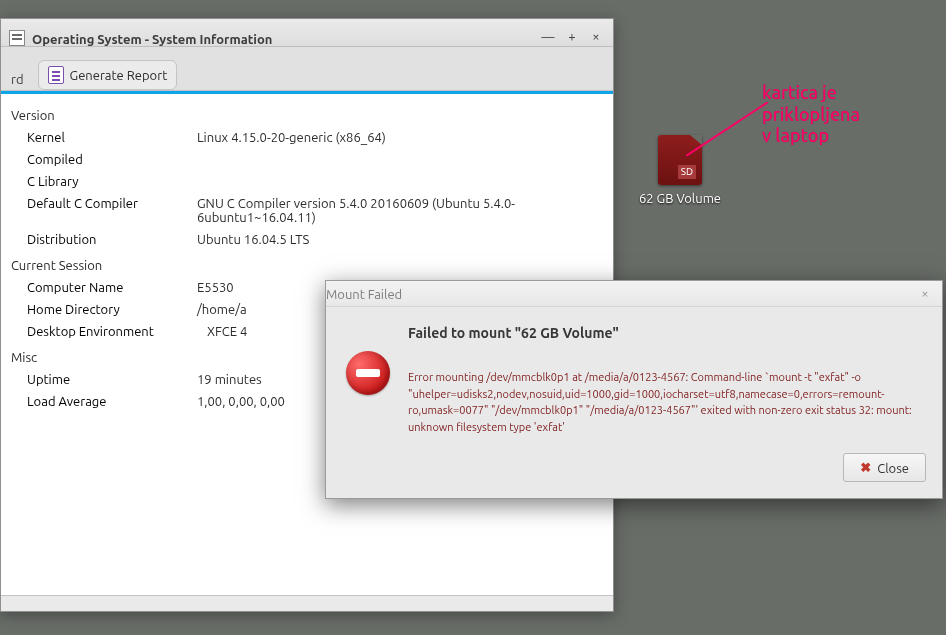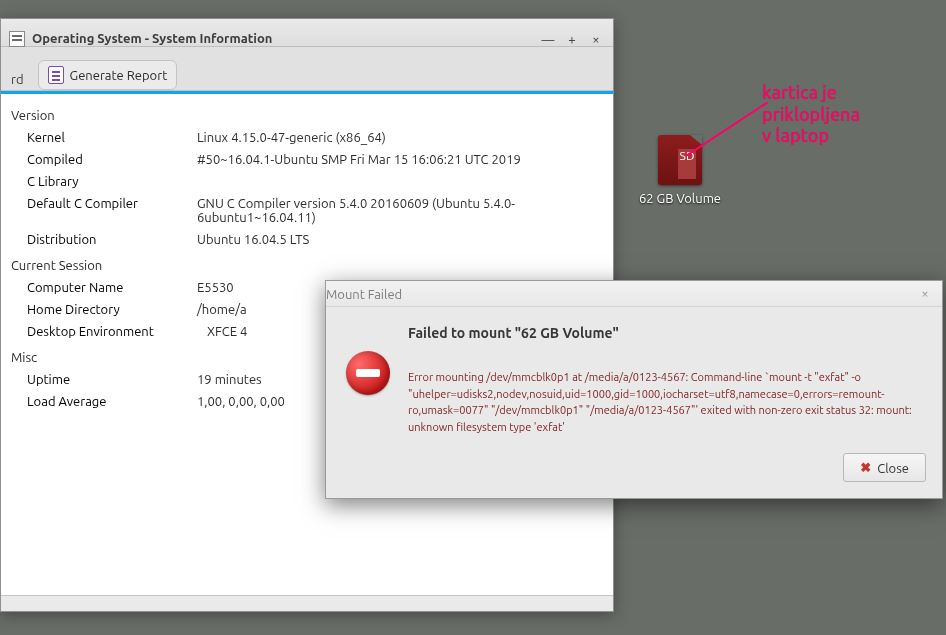--- a/index.html
+++ b/index.html
@@ -18,22 +18,22 @@
       left: 0; top: 18px;
       width: 614px; height: 594px;
       background: #d9d9d9;
       border: 1px solid #8f8f8f;
       box-shadow: 0 3px 14px rgba(0,0,0,0.35);
       display: flex; flex-direction: column;
     }
     .titlebar {
       height: 28px;
       background: linear-gradient(#eaeaea,#dedede);
-      display: flex; align-items: flex-start;
-      padding: 12px 8px;
+      display: flex; align-items: flex-end;
+      padding: 0 8px;
       border-bottom: 1px solid #bfbfbf;
     }
     .title-icon {
       width: 16px; height: 16px;
       border: 1px solid #888; background: #fff;
       position: relative; margin-right: 7px;
     }
     .title-icon::before {
       content:''; position:absolute; left:2px; right:2px; top:7px; height:2px; background:#6a6a6a;
     }
@@ -108,22 +108,22 @@
       content:''; position:absolute; right:0; top:0; width:12px; height:10px;
       background:#696d68;
     }
     .sd-card::after{
       content:''; position:absolute; right:0; top:0;
       width:0; height:0;
       border-right: 12px solid transparent;
       border-bottom: 10px solid #8d1d1d;
     }
     .sd-label {
-      position:absolute; right:6px; bottom:6px; width:18px; height:30px;
-      background:#a73a3a; color:#fff; font-size:12px; line-height:14px; text-align:center;
+      position:absolute; right:6px; bottom:6px; width:18px; height:14px;
+      background:#a73a3a; color:#fff; font-size:10px; line-height:14px; text-align:center;
     }
     .desk-icon-text {
       color:#fff; font-size:13px;
       text-shadow: 0 1px 2px rgba(0,0,0,0.9);
     }
 
     
     .annot-text {
       position:absolute; left: 762px; top: 82px;
       color: #ff0066; font-size: 18px; font-weight: 500;
@@ -209,25 +209,24 @@
       <span>Generate Report</span>
     </div>
   </div>
 
   <div class="content">
     <div class="info-pane">
 
       <div class="section-head">Version</div>
       <div class="kv-row">
           <div class="kv-key">Kernel</div>
-          <div class="kv-val">Linux 4.15.0-47-generic (x86_64)</div>
+          <div class="kv-val">Linux 4.15.0-20-generic (x86_64)</div>
         </div>
       <div class="kv-row">
           <div class="kv-key">Compiled</div>
-          <div class="kv-val">#50~16.04.1-Ubuntu SMP Fri Mar 15 16:06:21 UTC 2019</div>
         </div>
       <div class="kv-row">
           <div class="kv-key">C Library</div>
         </div>
       <div class="kv-row">
           <div class="kv-key">Default C Compiler</div>
           <div class="kv-val">GNU C Compiler version 5.4.0 20160609 (Ubuntu 5.4.0-6ubuntu1~16.04.11)</div>
         </div>
       <div class="kv-row">
           <div class="kv-key">Distribution</div>

